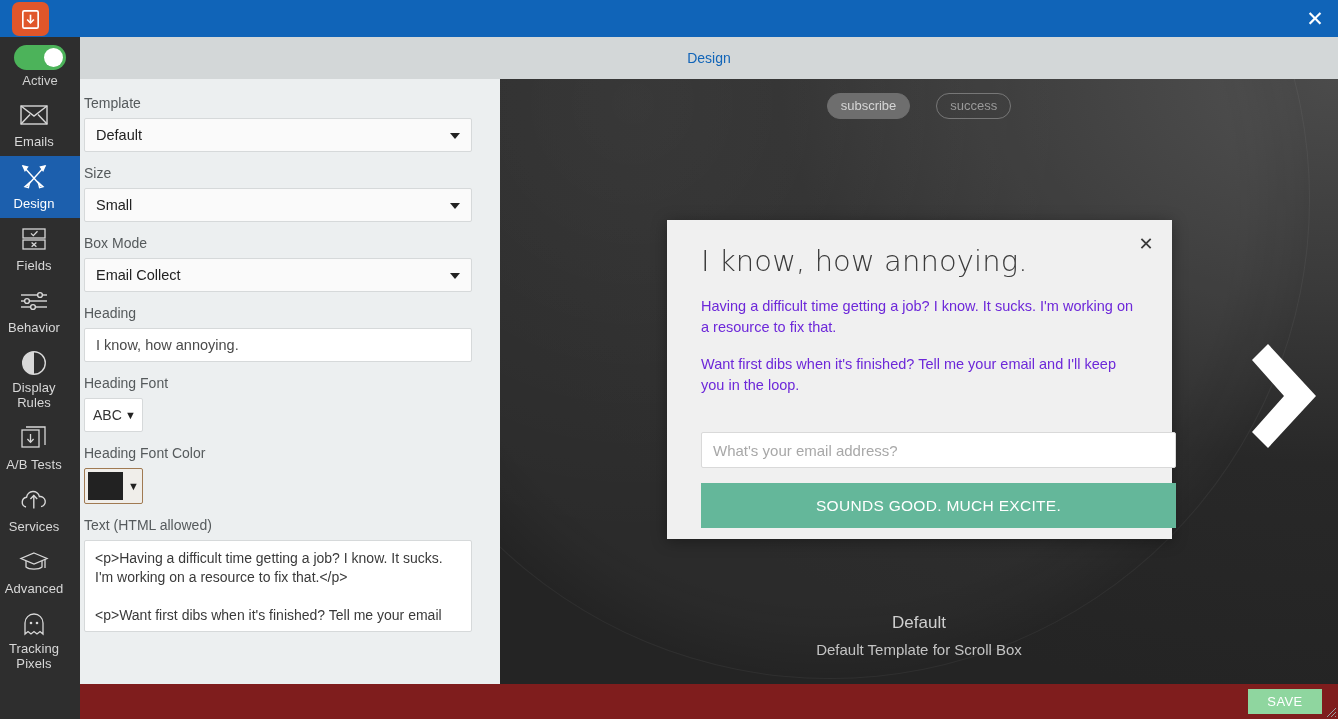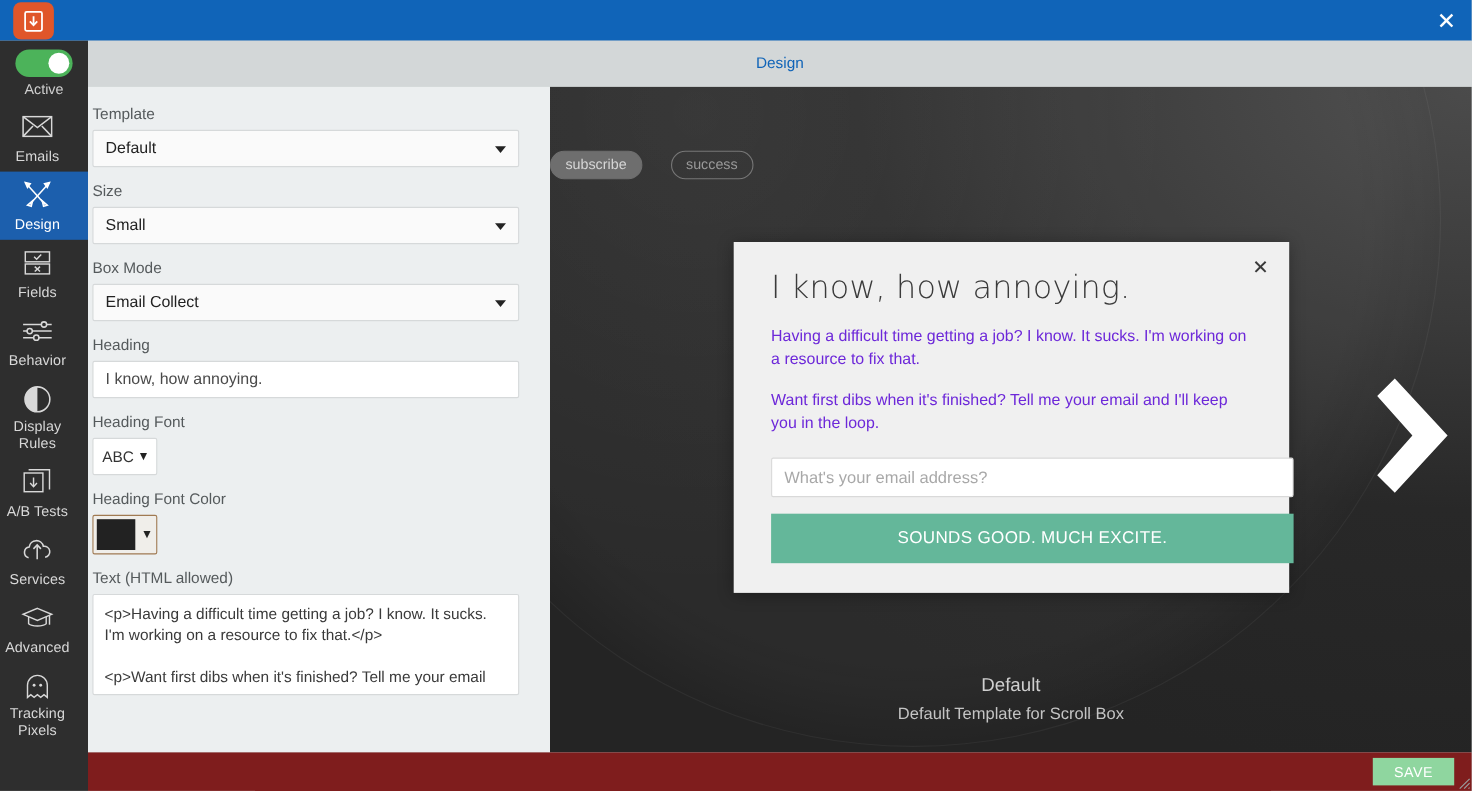--- a/index.html
+++ b/index.html
@@ -160,21 +160,21 @@
   }
   .preview-arc {
     position: absolute; left: -150px; top: -360px;
     width: 960px; height: 960px; border-radius: 50%;
     border: 1px solid rgba(255,255,255,0.05);
     background: radial-gradient(circle, rgba(255,255,255,0.035) 60%, rgba(255,255,255,0) 72%);
     pointer-events: none;
   }
   .pills {
     position: absolute; top: 14px; left: 0; right: 0;
-    display: flex; justify-content: flex-start; gap: 26px; margin-top: 44px;
+    display: flex; justify-content: center; gap: 26px;
   }
   .pill {
     font-size: 13px; padding: 4px 13px 5px 13px;
     border-radius: 13px; cursor: pointer;
     font-family: "Liberation Sans", sans-serif;
   }
   .pill.filled { background: #6e6e6e; color: #d6d6d6; border: 1px solid #6e6e6e; }
   .pill.outline { background: transparent; color: #9a9a9a; border: 1px solid #777777; }
 
   .modal {
@@ -198,21 +198,21 @@
   }
   .modal-p {
     font-size: 14.5px; color: #6d28d9; line-height: 21px;
     margin-bottom: 16px;
   }
   .modal-input {
     width: 475px; height: 36px; background: #ffffff;
     border: 1px solid #d9d9d9; border-radius: 2px;
     padding: 0 11px; font-size: 15px; color: #333;
     font-family: "Liberation Sans", sans-serif; outline: none;
-    margin-top: 4px;
+    margin-top: 20px;
   }
   .modal-input::placeholder { color: #a8a8a8; }
   .modal-btn {
     width: 475px; height: 45px; margin-top: 15px;
     background: #64b79a; color: #ffffff; border: none;
     font-size: 15.5px; letter-spacing: 0.3px; cursor: pointer;
     font-family: "Liberation Sans", sans-serif;
     display: flex; align-items: center; justify-content: center;
   }
   .next-arrow {

